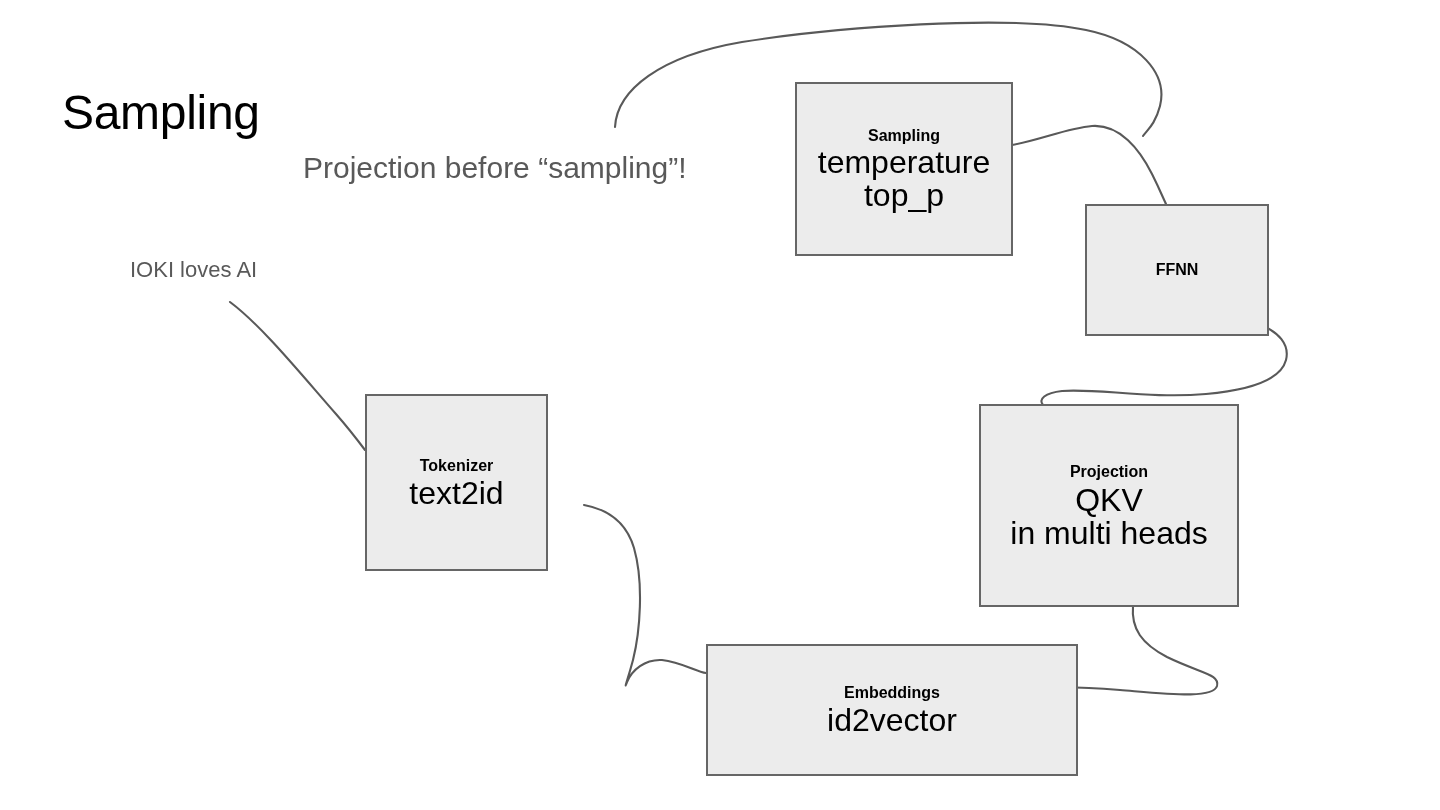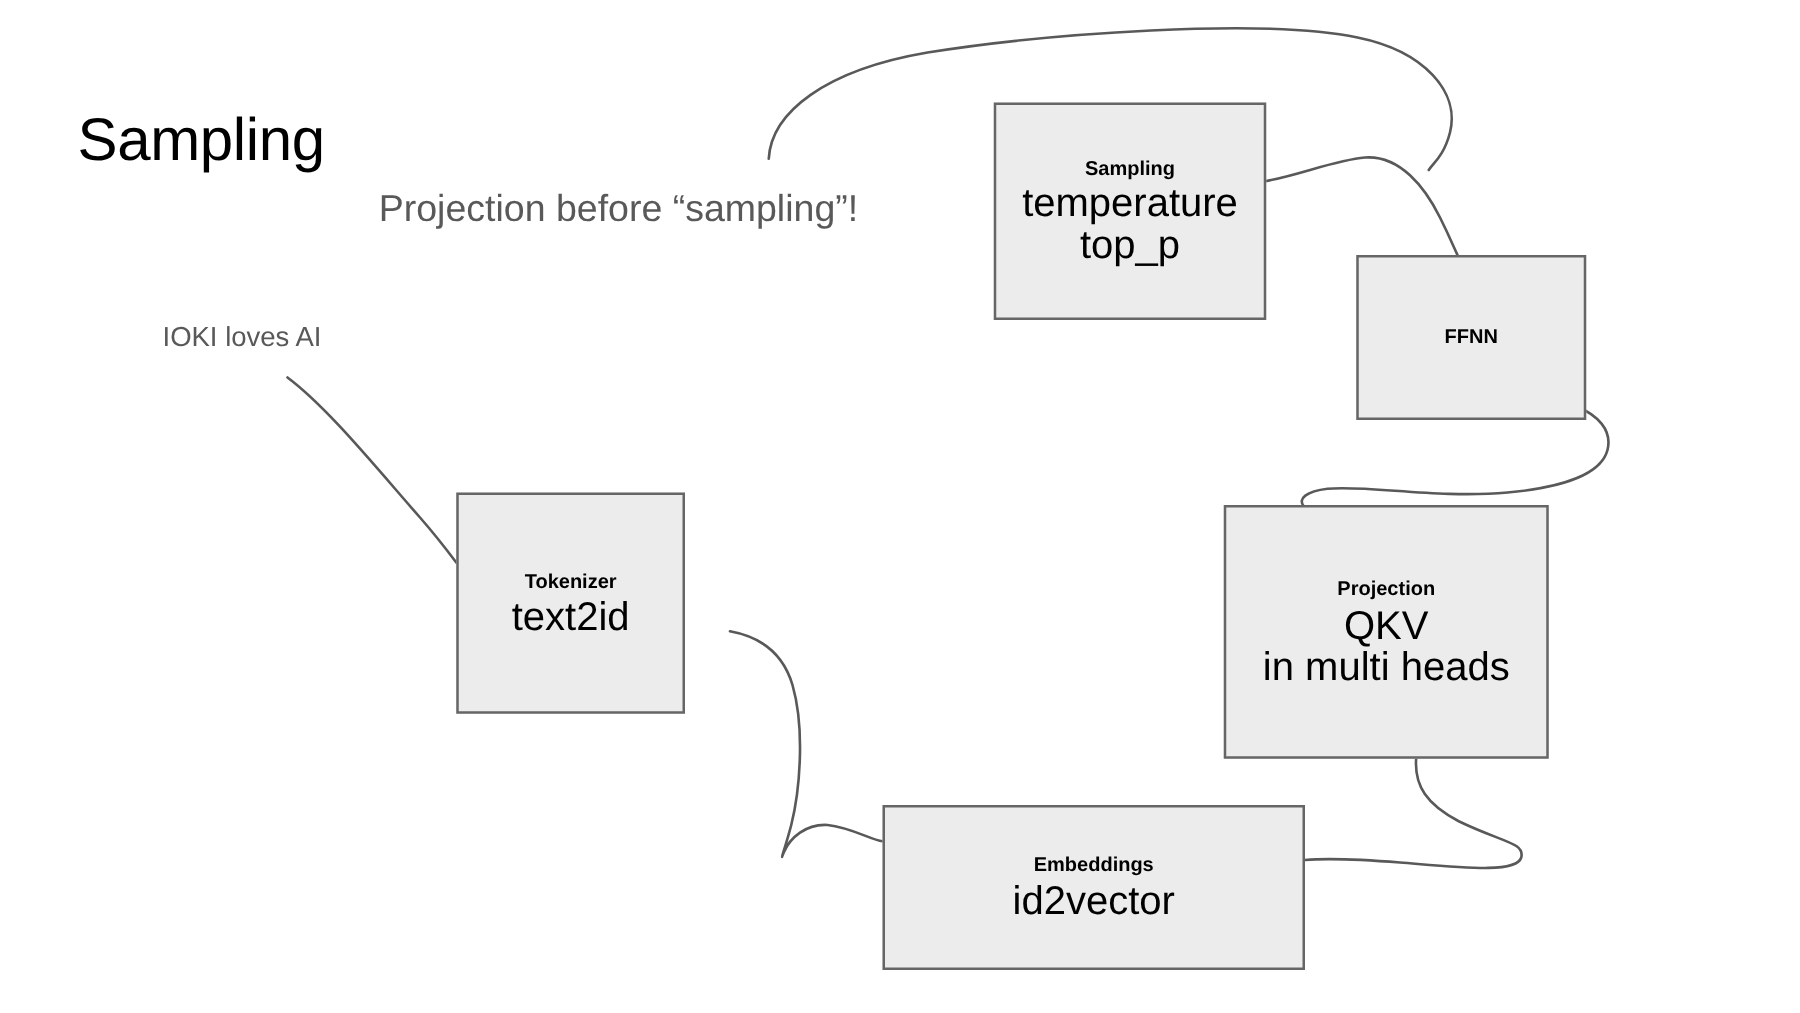--- a/index.html
+++ b/index.html
@@ -75,21 +75,21 @@
   .node-body {
     font-size: 32px;
     line-height: 33px;
     font-weight: normal;
     white-space: pre-line;
   }
   
   #node-sampling   { left: 795px;  top: 82px;  width: 218px; height: 174px; }
   #node-ffnn       { left: 1085px; top: 204px; width: 184px; height: 132px; }
   #node-attention  { left: 979px;  top: 404px; width: 260px; height: 203px; }
-  #node-embeddings { left: 706px;  top: 644px; width: 338px; height: 132px; }
+  #node-embeddings { left: 706px;  top: 644px; width: 372px; height: 132px; }
   #node-tokenizer  { left: 365px;  top: 394px; width: 183px; height: 177px; }
 
   #node-sampling .node-kicker { margin-bottom: 0px; }
   #node-attention .node-kicker { margin-bottom: 2px; }
 </style>
 </head>
 <body>
 
 <div id="canvas">
 

